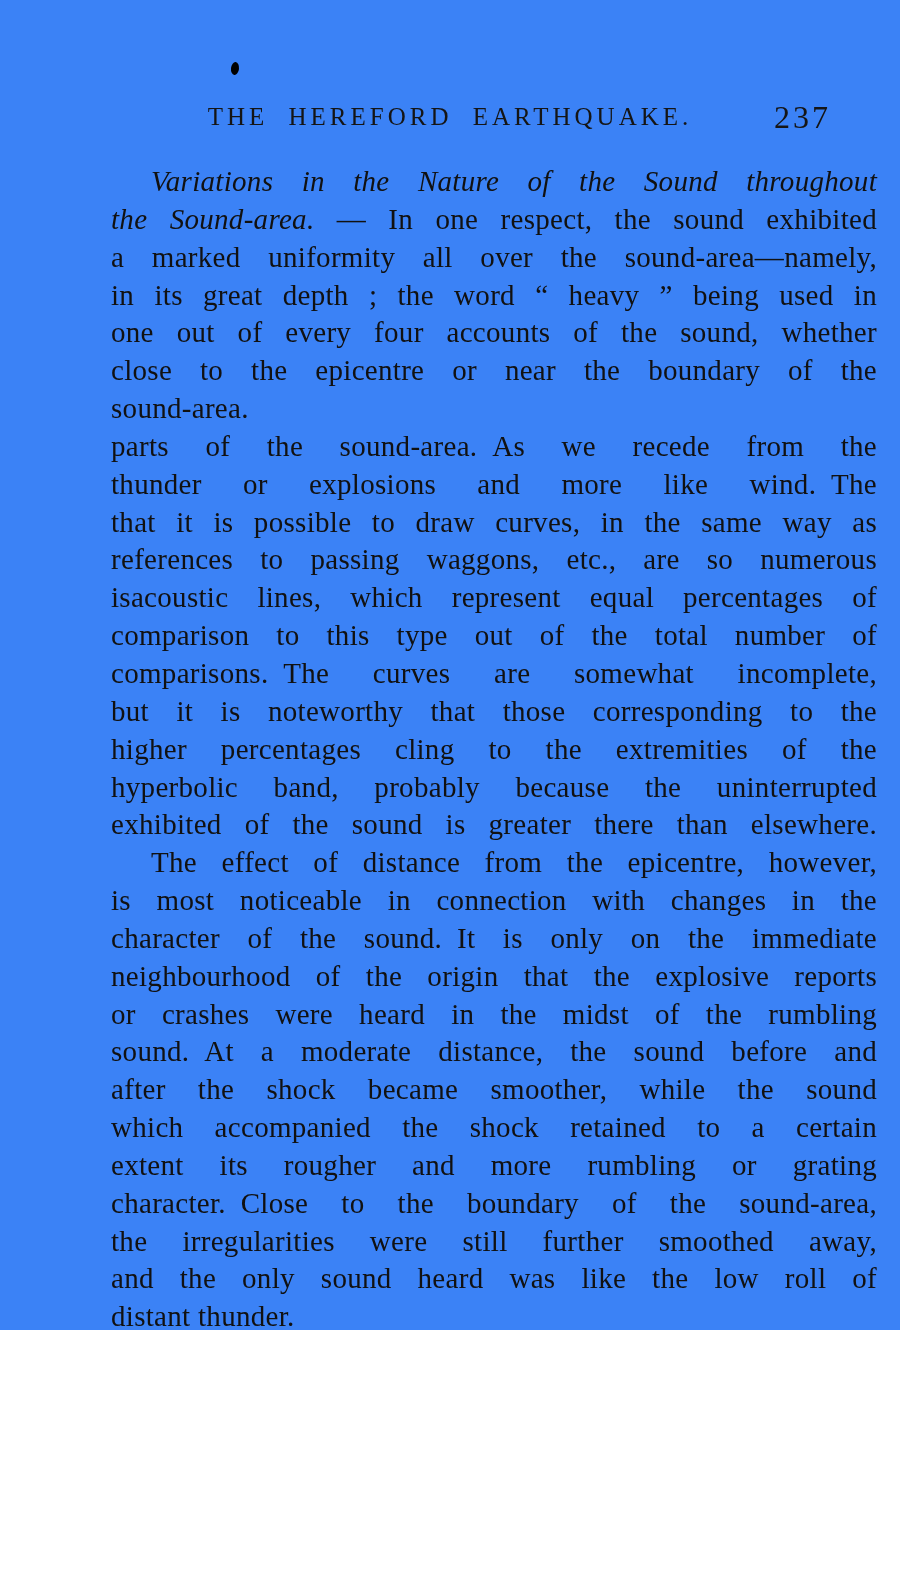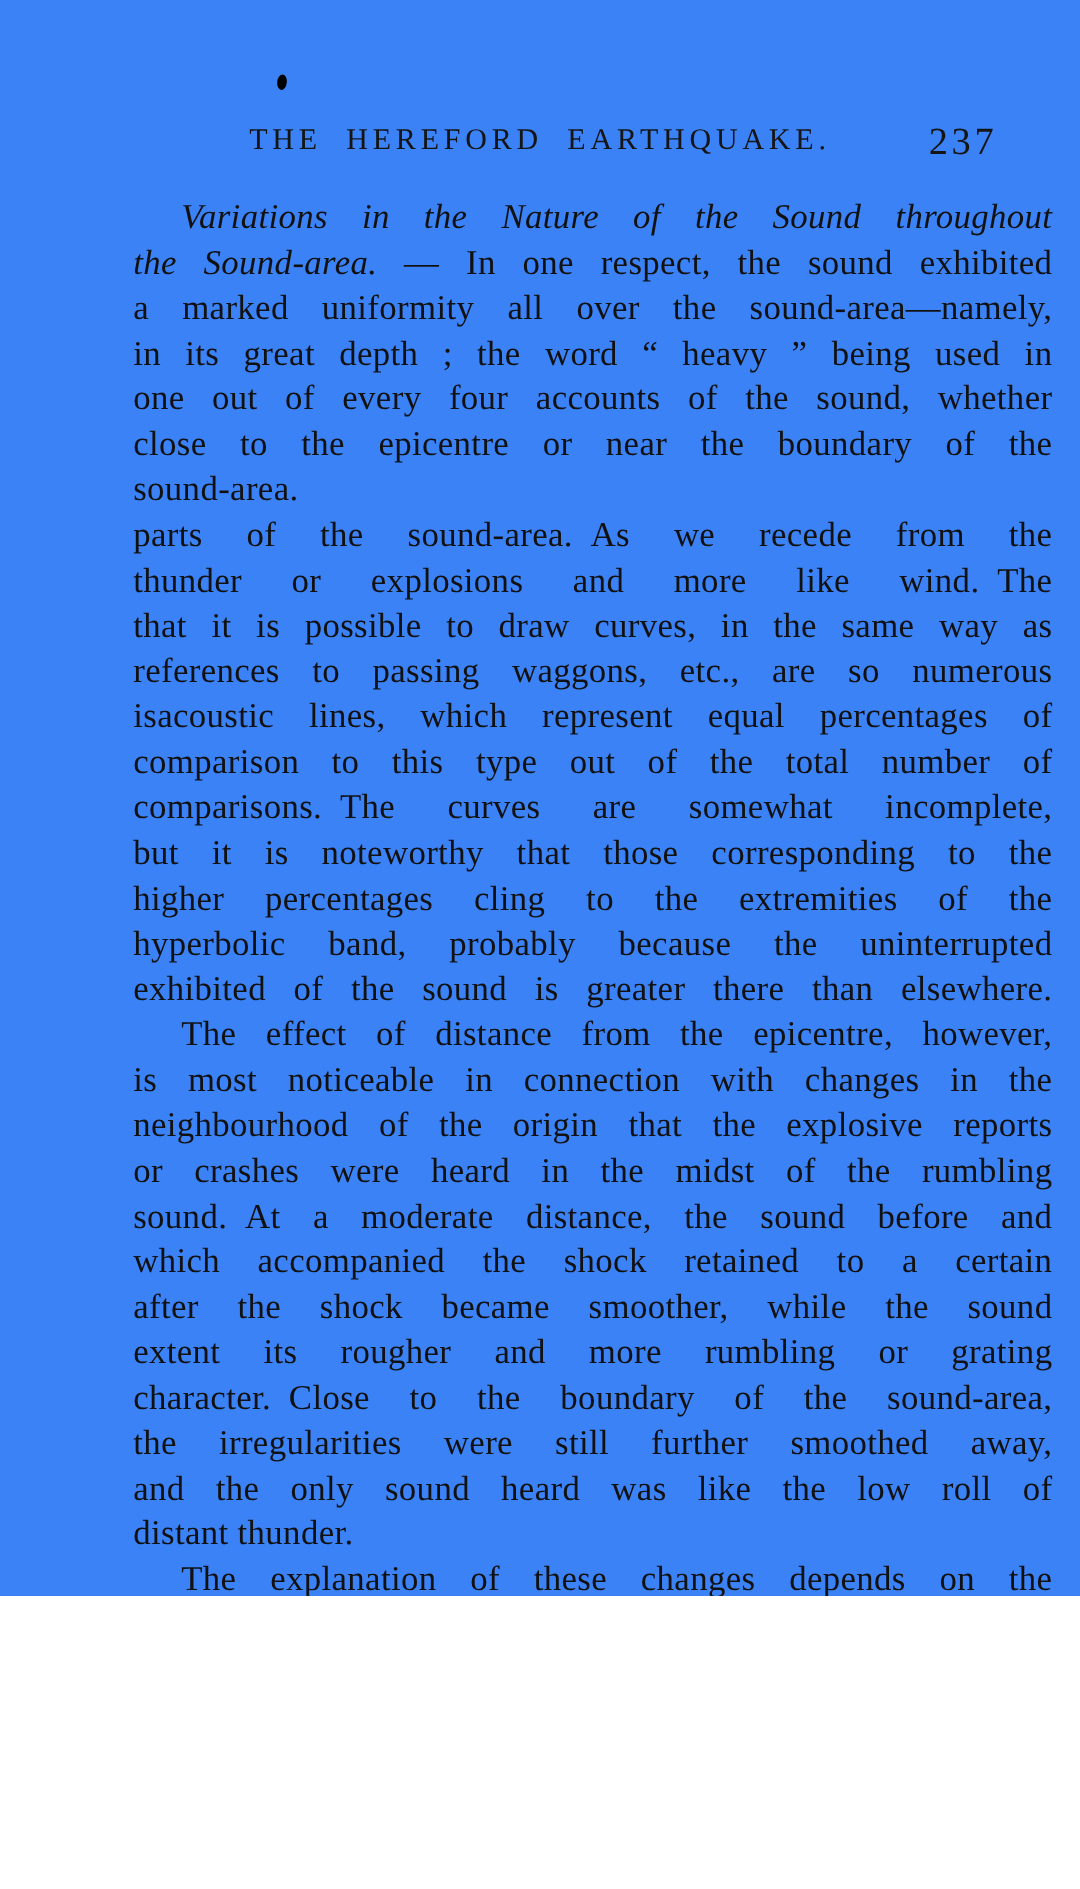--- a/index.html
+++ b/index.html
@@ -102,25 +102,26 @@
     <div class="line">references to passing waggons, etc., are so numerous</div>
     <div class="line">isacoustic lines, which represent equal percentages of</div>
     <div class="line">comparison to this type out of the total number of</div>
     <div class="line">comparisons. The curves are somewhat incomplete,</div>
     <div class="line">but it is noteworthy that those corresponding to the</div>
     <div class="line">higher percentages cling to the extremities of the</div>
     <div class="line">hyperbolic band, probably because the uninterrupted</div>
     <div class="line">exhibited of the sound is greater there than elsewhere.</div>
     <div class="line indent">The effect of distance from the epicentre, however,</div>
     <div class="line">is most noticeable in connection with changes in the</div>
+    <div class="line">character of the sound. It is only on the immediate</div>
     <div class="line">neighbourhood of the origin that the explosive reports</div>
     <div class="line">or crashes were heard in the midst of the rumbling</div>
     <div class="line">sound. At a moderate distance, the sound before and</div>
+    <div class="line">after the shock became smoother, while the sound</div>
     <div class="line">which accompanied the shock retained to a certain</div>
-    <div class="line">after the shock became smoother, while the sound</div>
     <div class="line">extent its rougher and more rumbling or grating</div>
     <div class="line">character. Close to the boundary of the sound-area,</div>
     <div class="line">the irregularities were still further smoothed away,</div>
     <div class="line">and the only sound heard was like the low roll of</div>
     <div class="line endline">distant thunder.</div>
     <div class="line indent">The explanation of these changes depends on the</div>
   </div>
 
 </div>
 

